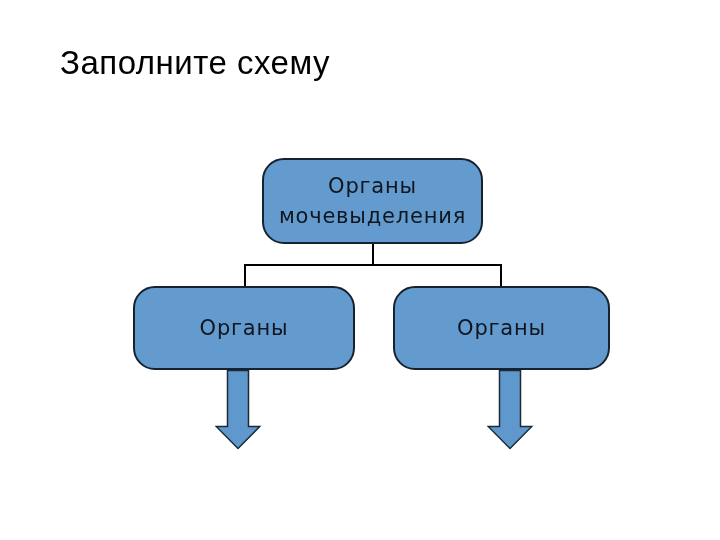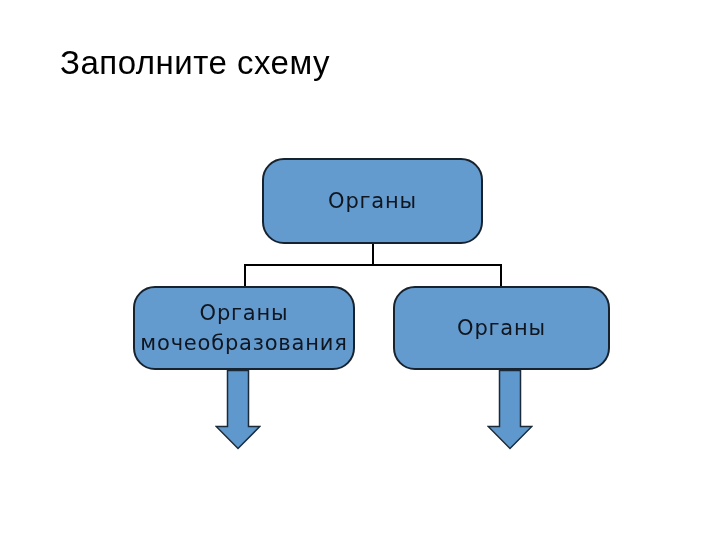--- a/index.html
+++ b/index.html
@@ -65,25 +65,25 @@
 
   <div class="title">Заполните схему</div>
 
   <div class="connector conn-v-top"></div>
   <div class="connector conn-h"></div>
   <div class="connector conn-v-left"></div>
   <div class="connector conn-v-right"></div>
 
   <div class="node node-root">
     <span>Органы</span>
+    <span>мочевыделения</span>
   </div>
 
   <div class="node node-left">
     <span>Органы</span>
-    <span>мочеобразования</span>
   </div>
 
   <div class="node node-right">
     <span>Органы</span>
   </div>
 
   <svg class="arrow arrow-left" viewBox="0 0 46 80">
     <path d="M12.5 0.5 L33.5 0.5 L33.5 56.5 L44.8 56.5 L23 78.5 L1.2 56.5 L12.5 56.5 Z" stroke="#1B2A38" stroke-width="1.5" stroke-linejoin="miter" fill="#5F98CC"></path>
   </svg>
 

